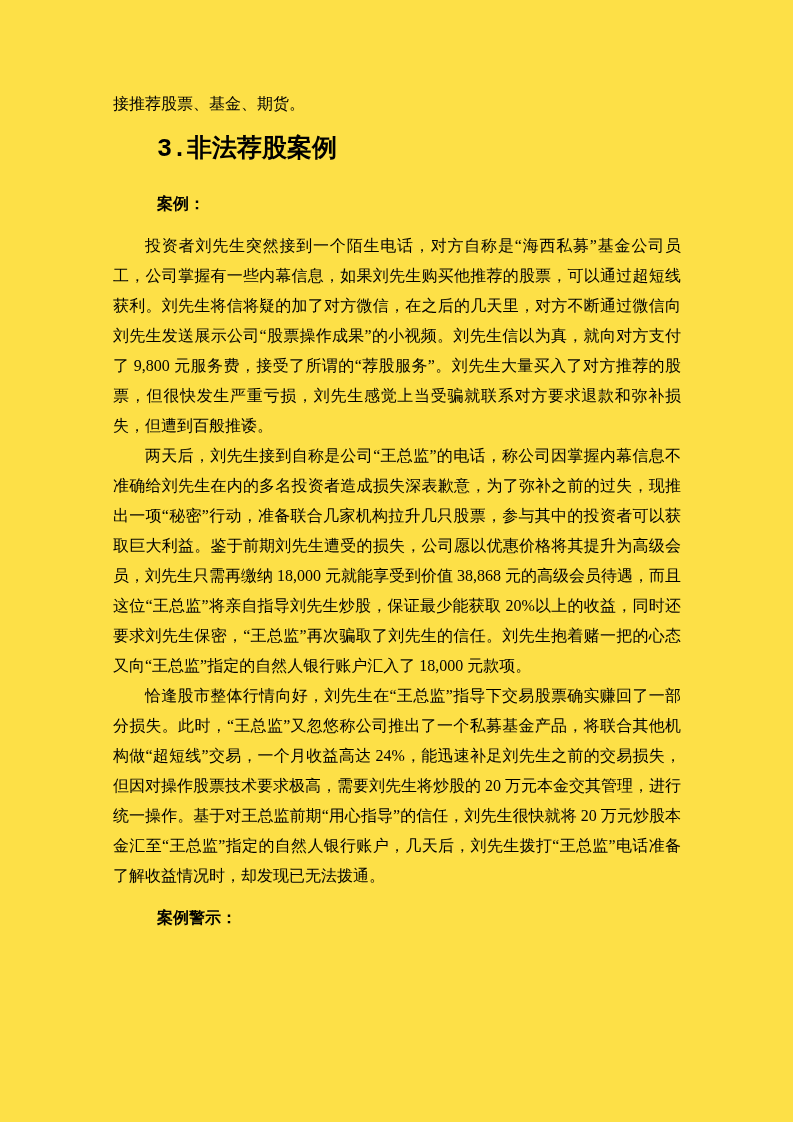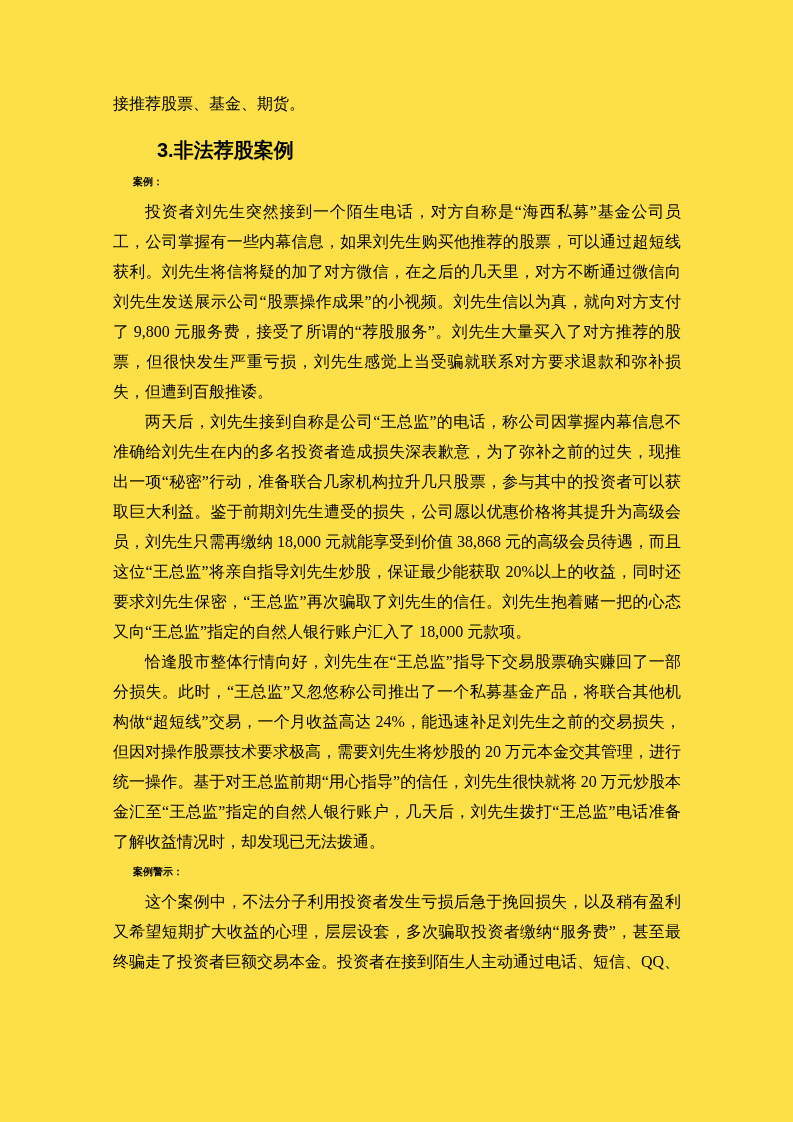--- a/index.html
+++ b/index.html
@@ -29,32 +29,32 @@
     text-align: justify;
     text-justify: inter-ideograph;
     margin: 0;
     text-indent: 2em;
     word-break: break-all;
   }
   .no-indent {
     text-indent: 0;
   }
   .section-heading {
-    font-size: 20px;
+    font-size: 25px;
     line-height: 30px;
     font-weight: bold;
-    margin: 16px 0 2px 0;
+    margin: 16px 0 24px 0;
     padding-left: 44px;
-    font-family: Liberation Sans, sans-serif;
+    font-family: Liberation Mono, monospace;
   }
   .bold-label {
-    font-size: 10px;
+    font-size: 16px;
     line-height: 30px;
     font-weight: bold;
-    margin: 0;
+    margin: 12px;
     text-indent: 2em;
     font-family: "Liberation Sans", "DejaVu Sans", sans-serif;
   }
 </style>
 </head>
 <body>
 
 <div class="page">
   <div class="content">
 
@@ -65,16 +65,15 @@
     <p class="bold-label">案例：</p>
 
     <p class="body-par">投资者刘先生突然接到一个陌生电话，对方自称是“海西私募”基金公司员工，公司掌握有一些内幕信息，如果刘先生购买他推荐的股票，可以通过超短线获利。刘先生将信将疑的加了对方微信，在之后的几天里，对方不断通过微信向刘先生发送展示公司“股票操作成果”的小视频。刘先生信以为真，就向对方支付了 9,800 元服务费，接受了所谓的“荐股服务”。刘先生大量买入了对方推荐的股票，但很快发生严重亏损，刘先生感觉上当受骗就联系对方要求退款和弥补损失，但遭到百般推诿。</p>
 
     <p class="body-par">两天后，刘先生接到自称是公司“王总监”的电话，称公司因掌握内幕信息不准确给刘先生在内的多名投资者造成损失深表歉意，为了弥补之前的过失，现推出一项“秘密”行动，准备联合几家机构拉升几只股票，参与其中的投资者可以获取巨大利益。鉴于前期刘先生遭受的损失，公司愿以优惠价格将其提升为高级会员，刘先生只需再缴纳 18,000 元就能享受到价值 38,868 元的高级会员待遇，而且这位“王总监”将亲自指导刘先生炒股，保证最少能获取 20%以上的收益，同时还要求刘先生保密，“王总监”再次骗取了刘先生的信任。刘先生抱着赌一把的心态又向“王总监”指定的自然人银行账户汇入了 18,000 元款项。</p>
 
     <p class="body-par">恰逢股市整体行情向好，刘先生在“王总监”指导下交易股票确实赚回了一部分损失。此时，“王总监”又忽悠称公司推出了一个私募基金产品，将联合其他机构做“超短线”交易，一个月收益高达 24%，能迅速补足刘先生之前的交易损失，但因对操作股票技术要求极高，需要刘先生将炒股的 20 万元本金交其管理，进行统一操作。基于对王总监前期“用心指导”的信任，刘先生很快就将 20 万元炒股本金汇至“王总监”指定的自然人银行账户，几天后，刘先生拨打“王总监”电话准备了解收益情况时，却发现已无法拨通。</p>
 
     <p class="bold-label">案例警示：</p>
 
-    <p class="body-par">这个案例中，不法分子利用投资者发生亏损后急于挽回损失，以及稍有盈利又希望短期扩大收益的心理，层层设套，多次骗取投资者缴纳“服务费”，甚至最终骗走了投资者巨额交易本金。投资者在接到陌生人主动通过电话、短信、QQ、</p>
 
   </div>
 </div>
 
 </body></html>

